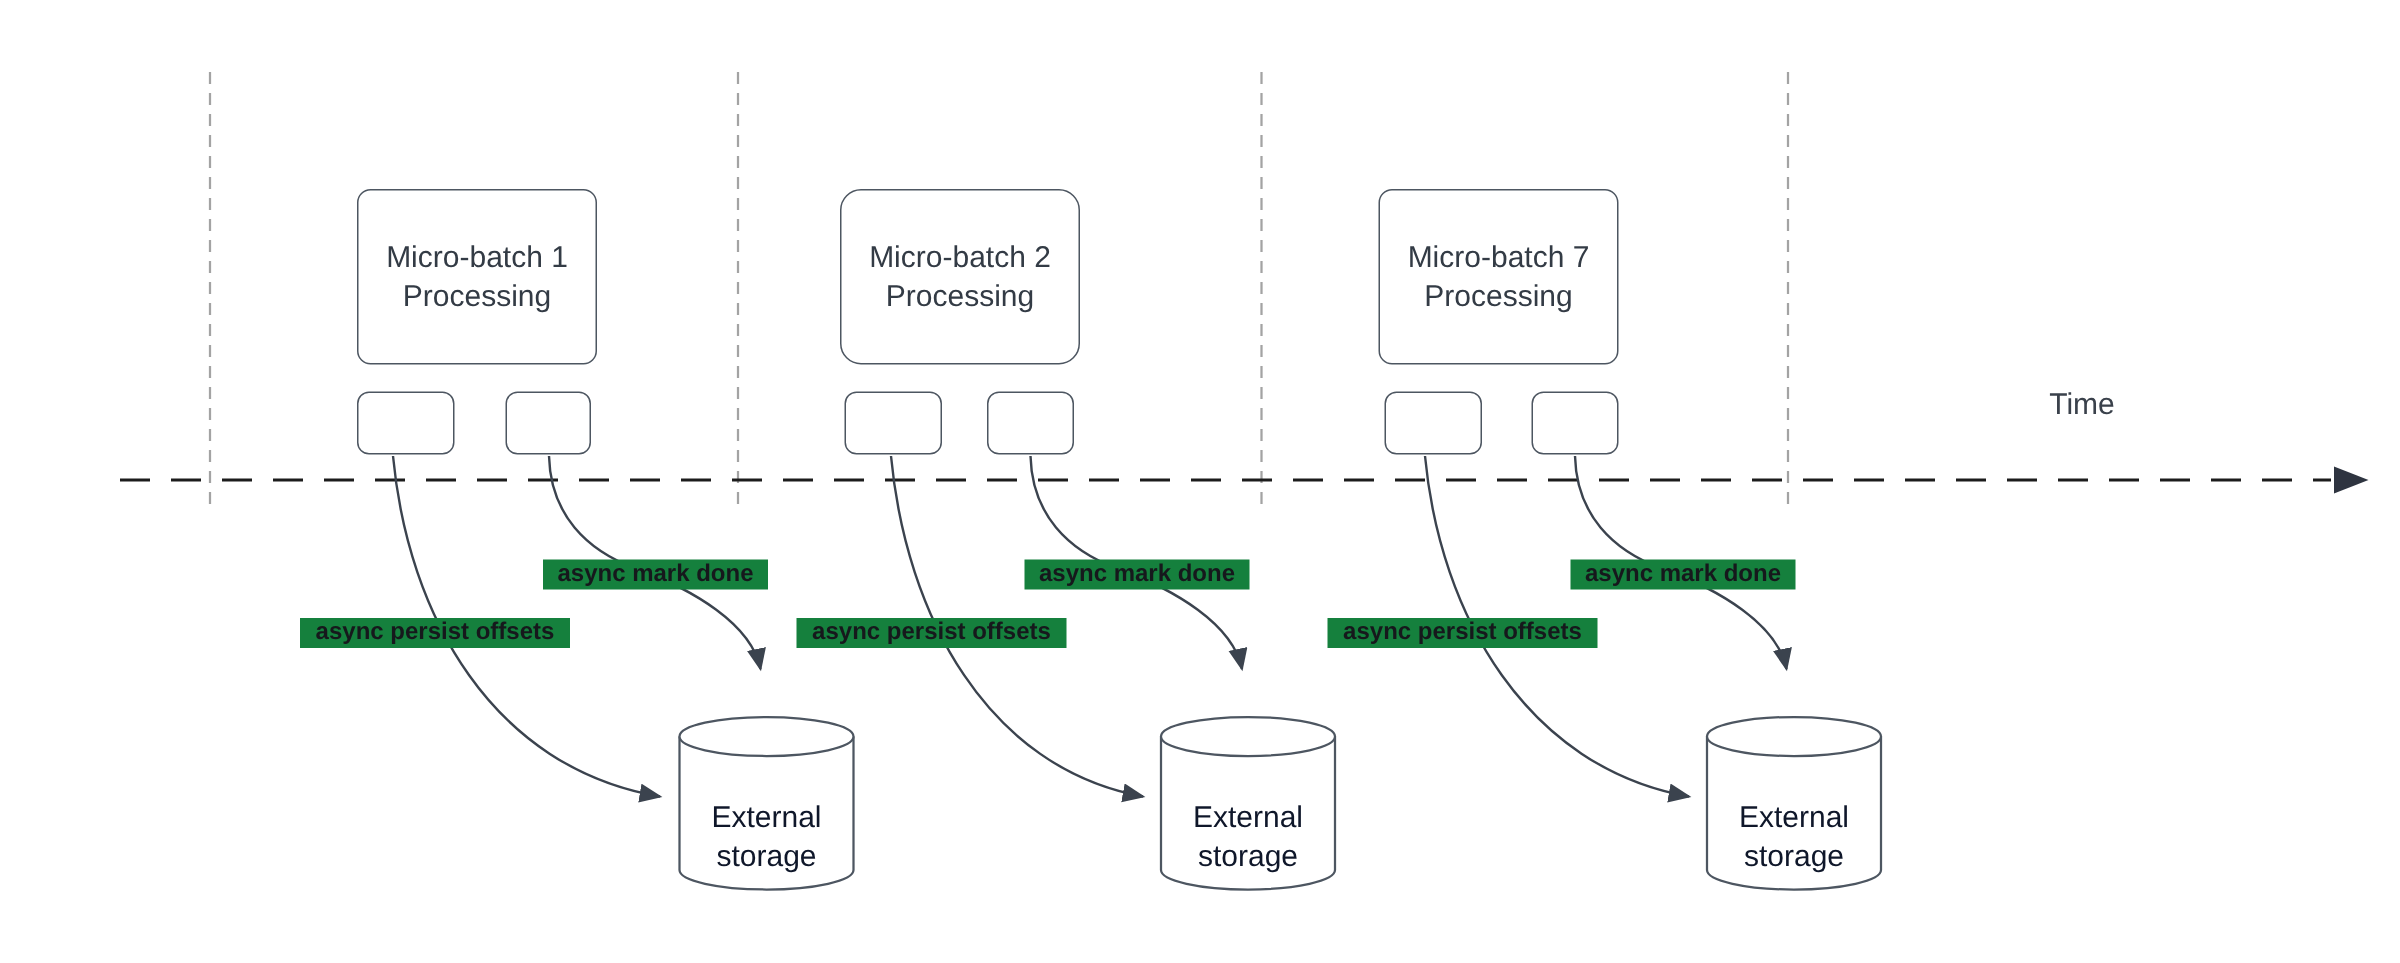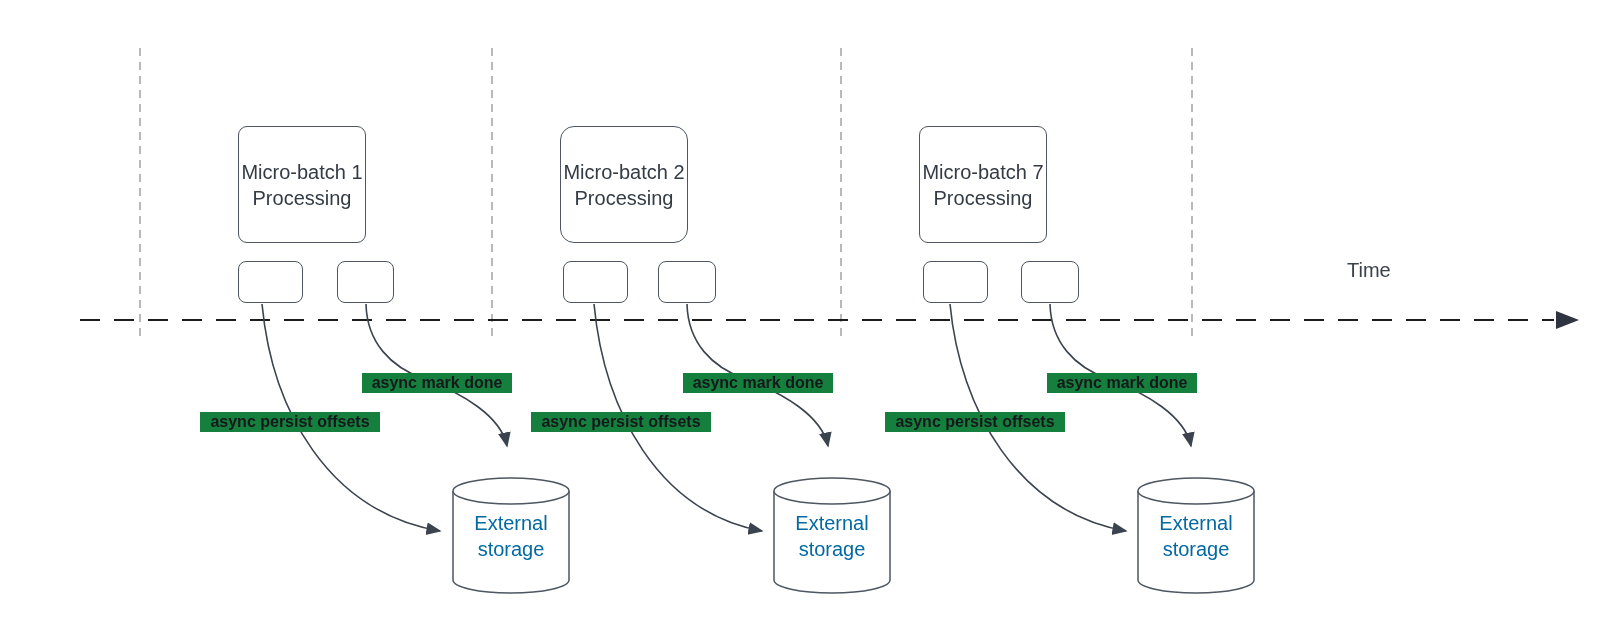--- a/index.html
+++ b/index.html
@@ -17,21 +17,21 @@
   }
   .overlay-svg {
     position: absolute;
     left: 0;
     top: 0;
     width: 1600px;
     height: 642px;
   }
   .proc-box {
     position: absolute;
-    width: 128px;
+    width: 160px;
     height: 117px;
     top: 126px;
     border: 1.5px solid #4d5661;
     border-radius: 9px;
     background: #ffffff;
     display: flex;
     align-items: center;
     justify-content: center;
     text-align: center;
     font-size: 20px;
@@ -54,40 +54,40 @@
     font-size: 16px;
     font-weight: bold;
     color: #16181c;
     text-align: center;
     background: #15803d;
     line-height: 20px;
     white-space: nowrap;
   }
   .cylinder-label {
     position: absolute;
-    top: 471px;
+    top: 493px;
     width: 118px;
     height: 117px;
     display: flex;
     align-items: center;
     justify-content: center;
     text-align: center;
     padding-top: 13px;
     box-sizing: border-box;
     font-size: 20px;
     line-height: 26px;
-    color: #0369a1;
+    color: #0f172a;
     white-space: pre-line;
   }
   .time-label {
     position: absolute;
     left: 1347px;
     top: 259px;
     width: 82px;
-    text-align: left;
+    text-align: center;
     font-size: 20px;
     color: #3a414b;
   }
 </style>
 </head>
 <body>
 
 <div class="canvas">
 
   <svg class="overlay-svg" viewBox="0 0 1600 642">

